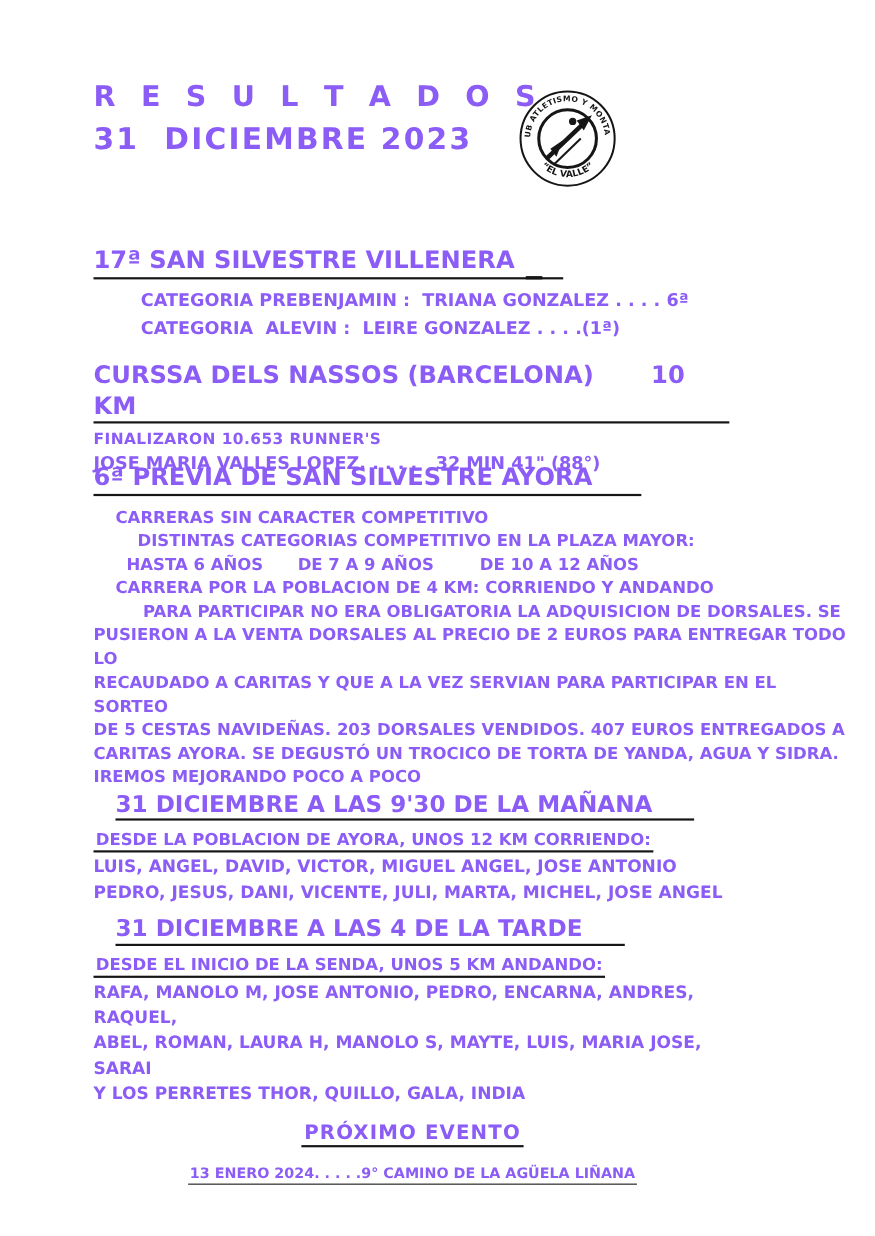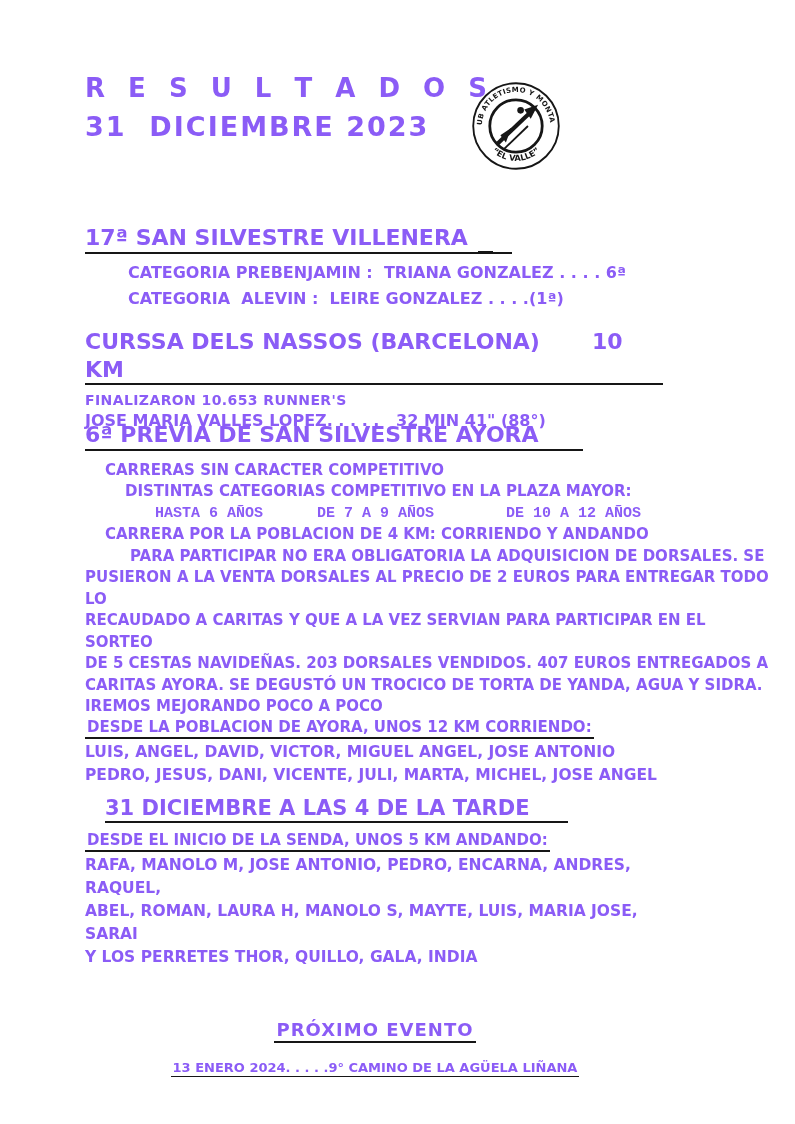--- a/index.html
+++ b/index.html
@@ -53,21 +53,21 @@
   .finishers { width:578px; font-size:14px; letter-spacing:.4px; margin-top:7px; }
   .result { width:578px; font-size:16px; margin-top:3px; }
 
   
   .sec-previa { top:421px; width:690px; }
   .sec-previa .lines { margin-top:9px; }
   .sec-previa .body-line { font-size:15px; line-height:21.5px; }
   .ind20 { margin-left:20px; }
   .ind40 { margin-left:40px; }
   .ind45 { margin-left:45px; }
-  .ind70 { margin-left:70px;font-family:Liberation Mono, monospace; }
+  .ind70 { margin-left:30px; }
 
   
   .sec-subidas { top:710px; width:640px; }
   .sub-heading { font-size:21px; padding-right:0; }
   .h3sub {
     font-size:21px; line-height:1.25;
     display:inline-block;
     border-bottom:2px solid #161616;
     padding-right:38px;
     margin-left:20px; margin-top:8px;
@@ -142,20 +142,21 @@
       <div class="body-line pre">RECAUDADO A CARITAS Y QUE A LA VEZ SERVIAN PARA PARTICIPAR EN EL SORTEO</div>
       <div class="body-line pre">DE 5 CESTAS NAVIDEÑAS. 203 DORSALES VENDIDOS. 407 EUROS ENTREGADOS A</div>
       <div class="body-line pre">CARITAS AYORA. SE DEGUSTÓ UN TROCICO DE TORTA DE YANDA, AGUA Y SIDRA.</div>
       <div class="body-line pre">IREMOS MEJORANDO POCO A POCO</div>
     </div>
   </div>
 
   <div class="section sec-subidas">
 
     <div>
+      <span class="h3sub pre">31 DICIEMBRE A LAS 9'30 DE LA MAÑANA</span>
       <div class="route center">
         <span class="u-inline pre">DESDE LA POBLACION DE AYORA, UNOS 12 KM CORRIENDO:</span>
       </div>
       <div class="participants center">
         <div class="pre">LUIS, ANGEL, DAVID, VICTOR, MIGUEL ANGEL, JOSE ANTONIO</div>
         <div class="pre">PEDRO, JESUS, DANI, VICENTE, JULI, MARTA, MICHEL, JOSE ANGEL</div>
       </div>
     </div>
 
     <div>

